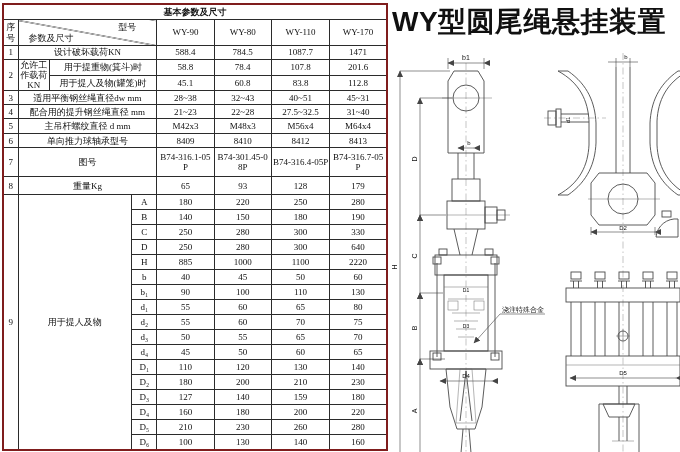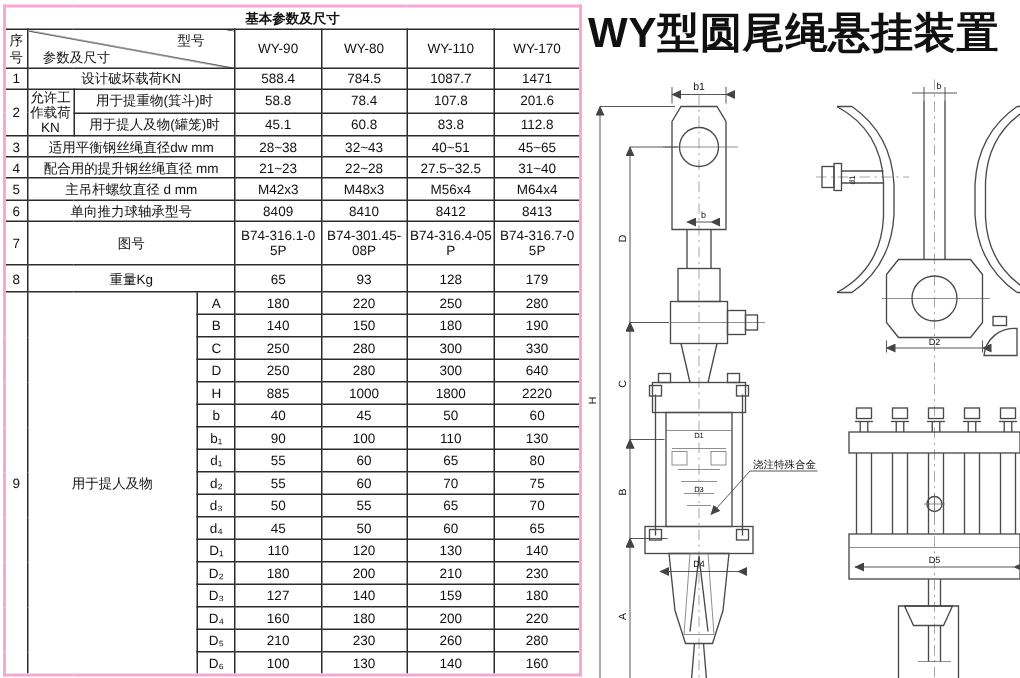--- a/index.html
+++ b/index.html
@@ -3,21 +3,21 @@
 <meta charset="utf-8">
 <style>
   html,body{margin:0;padding:0;background:#fff;}
   #stage{position:relative;width:680px;height:452px;background:#ffffff;overflow:hidden;
          font-family:"Liberation Sans","DejaVu Sans",sans-serif;color:#101010;}
   
   #spec-table-wrap{position:absolute;left:2px;top:3px;width:387px;}
   table.spec{border-collapse:collapse;table-layout:fixed;width:386px;}
   table.spec td{border:1px solid #2b2b2b;font-size:9px;line-height:1.12;text-align:center;
                 vertical-align:middle;padding:0 1px;overflow:hidden;}
-  table.spec{border:2px solid #f9a8d4;}
+  table.spec{border:2px solid #7f1d1d;font-family:Liberation Serif, serif;}
   td.title{font-weight:bold;font-size:9.5px;height:14px;}
   td.no{padding:0;}
   td.lbl{}
   td.vlbl{padding:0;line-height:1.15;}
   td.sym{font-size:9px;}
   td.val{word-break:break-all;}
   td.corner{position:relative;padding:0;
     background-image:linear-gradient(to top right,transparent calc(50% - 0.6px),#2b2b2b calc(50% - 0.1px),#2b2b2b calc(50% + 0.1px),transparent calc(50% + 0.6px));}
   td.corner .tr{position:absolute;top:2px;right:20px;}
   td.corner .bl{position:absolute;bottom:2px;left:10px;}
@@ -87,21 +87,21 @@
             <td class="val">60.8</td>
             <td class="val">83.8</td>
             <td class="val">112.8</td>
           </tr>
           <tr style="height: 14px;">
             <td class="no">3</td>
             <td class="lbl" colspan="3">适用平衡钢丝绳直径dw mm</td>
             <td class="val">28~38</td>
             <td class="val">32~43</td>
             <td class="val">40~51</td>
-            <td class="val">45~65</td>
+            <td class="val">45~31</td>
           </tr>
           <tr style="height: 14px;">
             <td class="no">4</td>
             <td class="lbl" colspan="3">配合用的提升钢丝绳直径 mm</td>
             <td class="val">21~23</td>
             <td class="val">22~28</td>
             <td class="val">27.5~32.5</td>
             <td class="val">31~40</td>
           </tr>
           <tr style="height: 15px;">
@@ -163,21 +163,21 @@
             <td class="sym">D</td>
             <td class="val">250</td>
             <td class="val">280</td>
             <td class="val">300</td>
             <td class="val">640</td>
           </tr>
           <tr style="height: 15px;">
             <td class="sym">H</td>
             <td class="val">885</td>
             <td class="val">1000</td>
-            <td class="val">1800</td>
+            <td class="val">1100</td>
             <td class="val">2220</td>
           </tr>
           <tr style="height: 15px;">
             <td class="sym">b</td>
             <td class="val">40</td>
             <td class="val">45</td>
             <td class="val">50</td>
             <td class="val">60</td>
           </tr>
           <tr style="height: 15px;">

